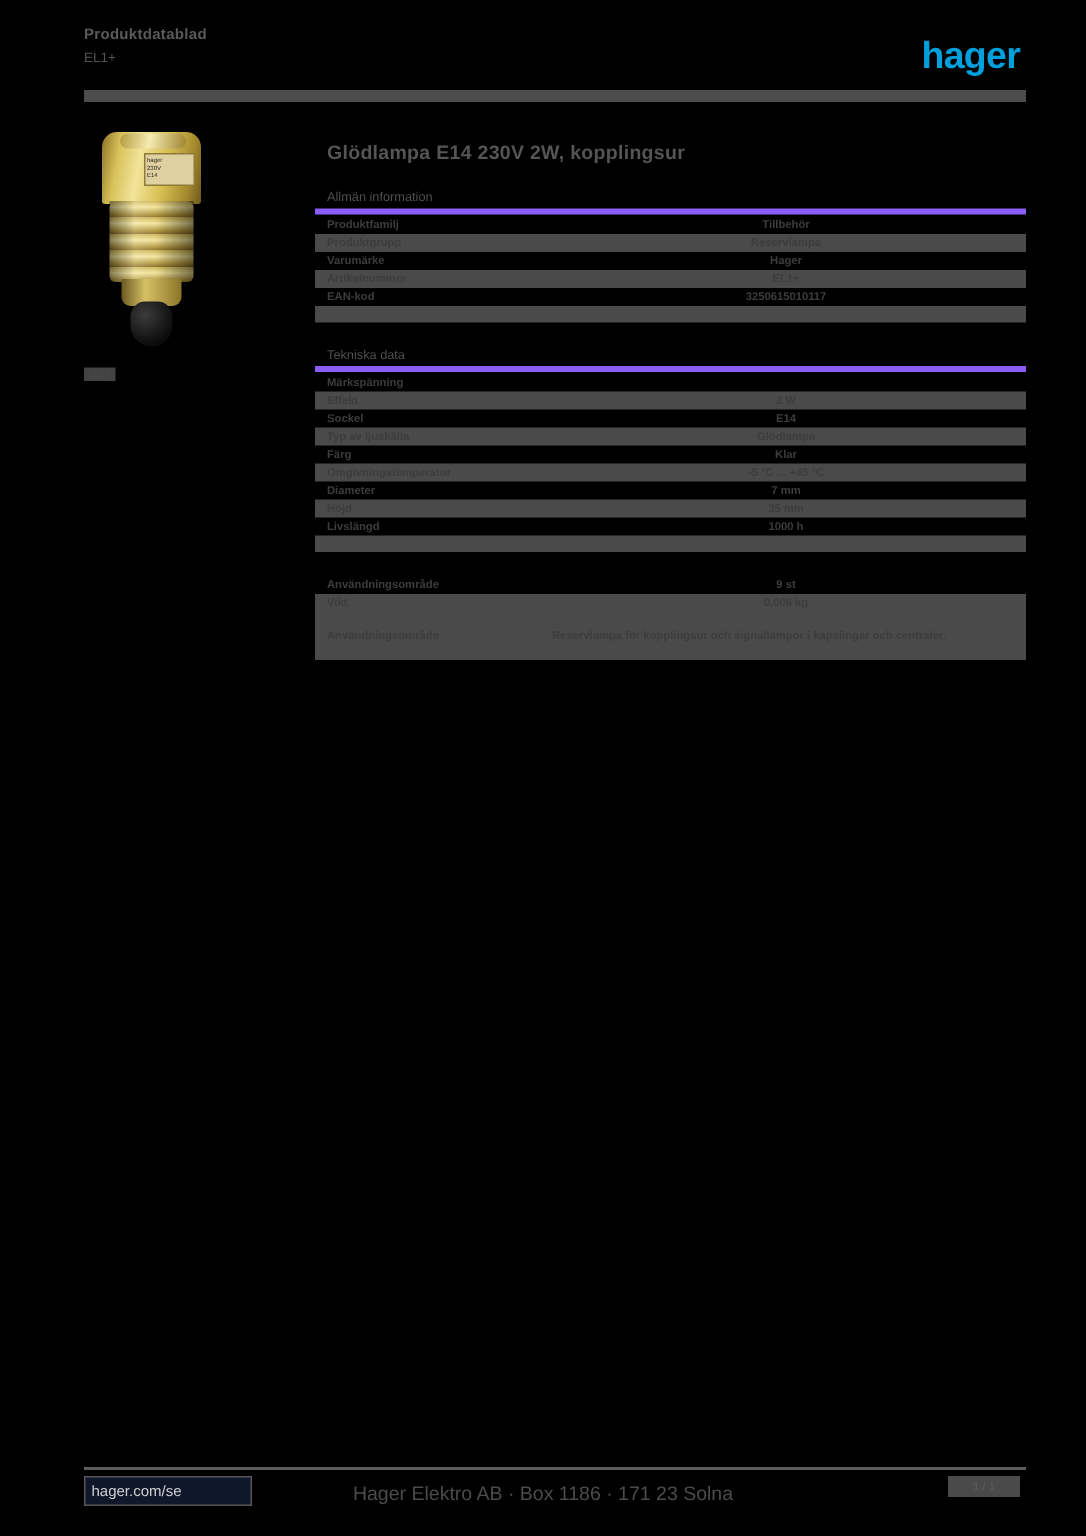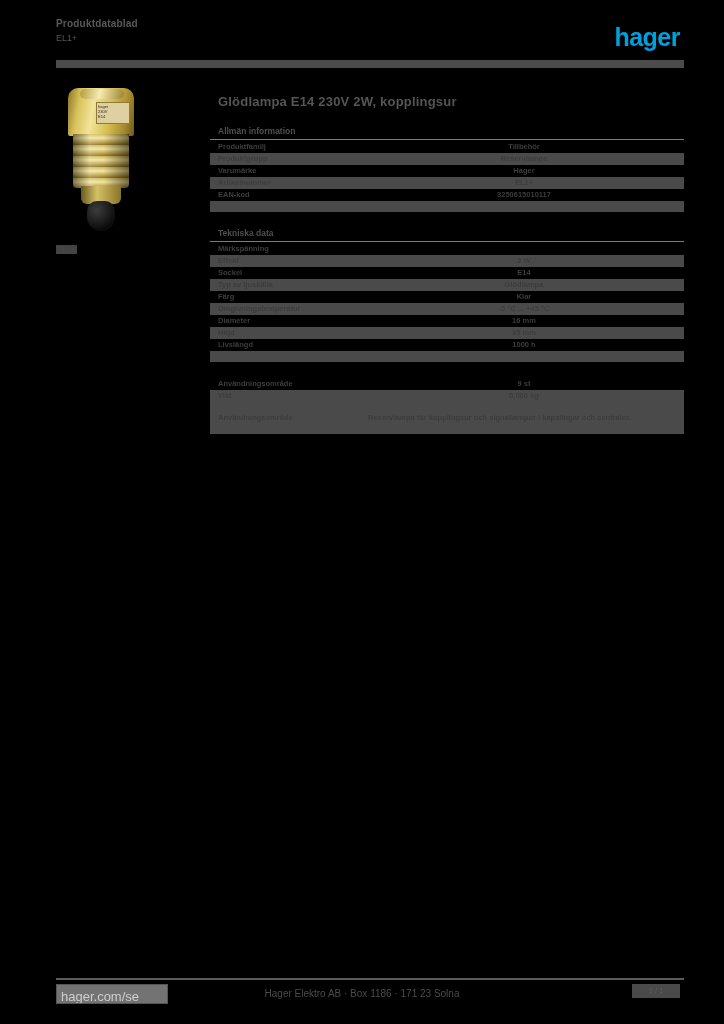--- a/index.html
+++ b/index.html
@@ -179,24 +179,24 @@
     height: 16px;
     overflow: hidden;
     white-space: nowrap;
   }
 
   .section {
     margin-top: 16px;
   }
   .section-title {
     font-size: 8.5px;
-    font-weight: bold;
+    font-weight: normal;
     color: #4f4f4f;
     padding: 0 0 3px 8px;
-    border-bottom: 1px solid #8b5cf6;
+    border-bottom: 4px solid #8b5cf6;
     margin-bottom: 1px;
     white-space: nowrap;
   }
   .spec-row {
     display: flex;
     align-items: flex-start;
     font-size: 7.5px;
     line-height: 10px;
     min-height: 11px;
     padding: 1px 4px 1px 8px;
@@ -246,36 +246,36 @@
     width: 628px;
     height: 2px;
     background: #5c5c5c;
   }
   .footer-url {
     position: absolute;
     left: 56px;
     top: 6px;
     width: 112px;
     height: 20px;
-    background: #737373;
+    background: #0f172a;
     border: 1px solid #555;
     box-sizing: border-box;
-    font-size: 13px;
+    font-size: 10px;
     color: #cfcfcf;
     padding: 4px 4px;
     white-space: nowrap;
     overflow: hidden;
   }
   .footer-center {
     position: absolute;
     left: 0;
     right: 0;
     top: 10px;
     text-align: center;
-    font-size: 10px;
+    font-size: 13px;
     color: #4b4b4b;
     white-space: nowrap;
   }
   .footer-page {
     position: absolute;
     right: 44px;
     top: 6px;
     width: 48px;
     height: 14px;
     background: #4a4a4a;
@@ -365,21 +365,21 @@
       <div class="spec-row">
         <div class="spec-key">Färg</div>
         <div class="spec-val">Klar</div>
       </div>
       <div class="spec-row alt">
         <div class="spec-key">Omgivningstemperatur</div>
         <div class="spec-val">-5 °C ... +45 °C</div>
       </div>
       <div class="spec-row">
         <div class="spec-key">Diameter</div>
-        <div class="spec-val">16 mm</div>
+        <div class="spec-val">7 mm</div>
       </div>
       <div class="spec-row alt">
         <div class="spec-key">Höjd</div>
         <div class="spec-val">35 mm</div>
       </div>
       <div class="spec-row">
         <div class="spec-key">Livslängd</div>
         <div class="spec-val">1000 h</div>
       </div>
       <div class="spec-row alt">

